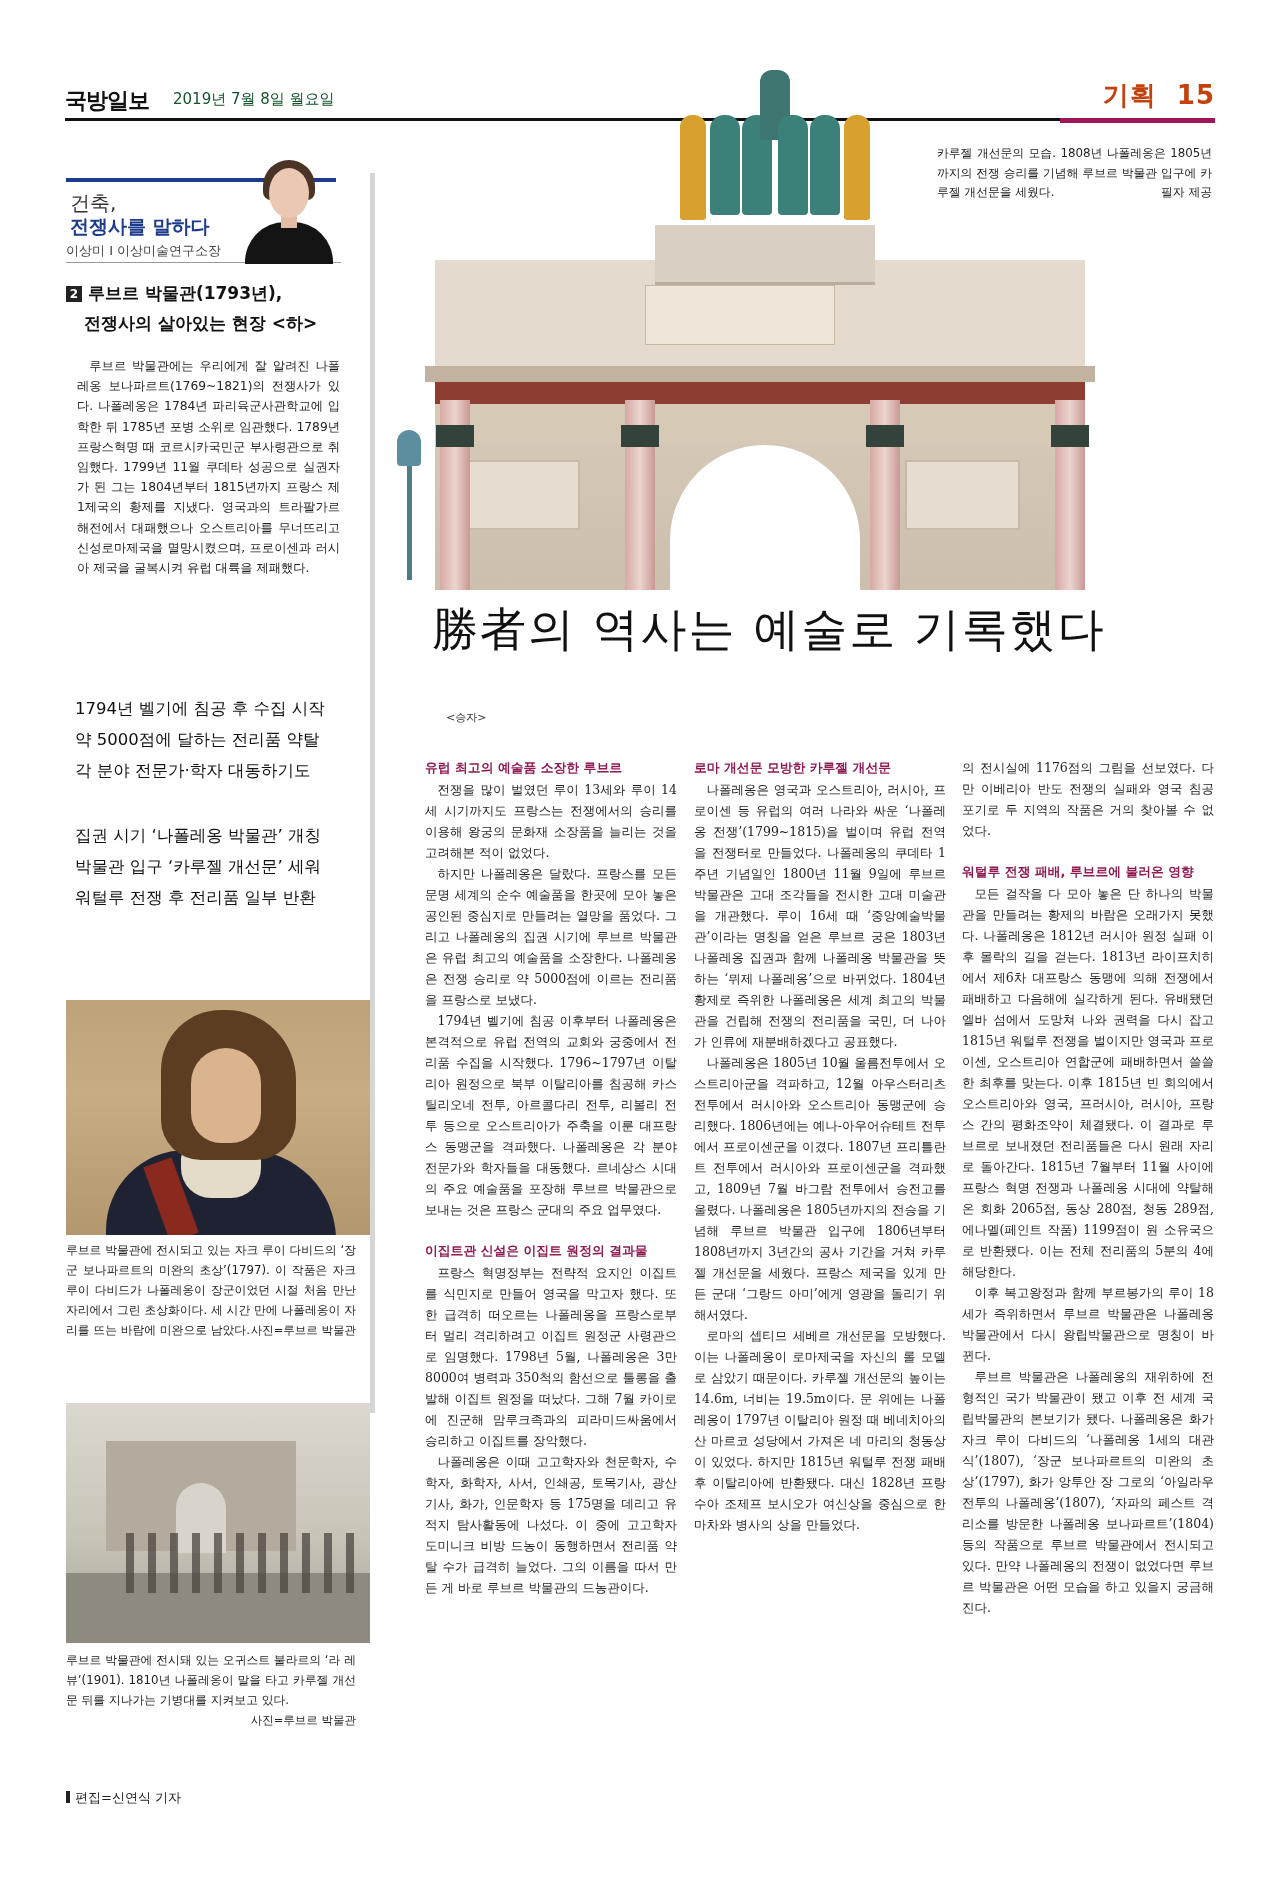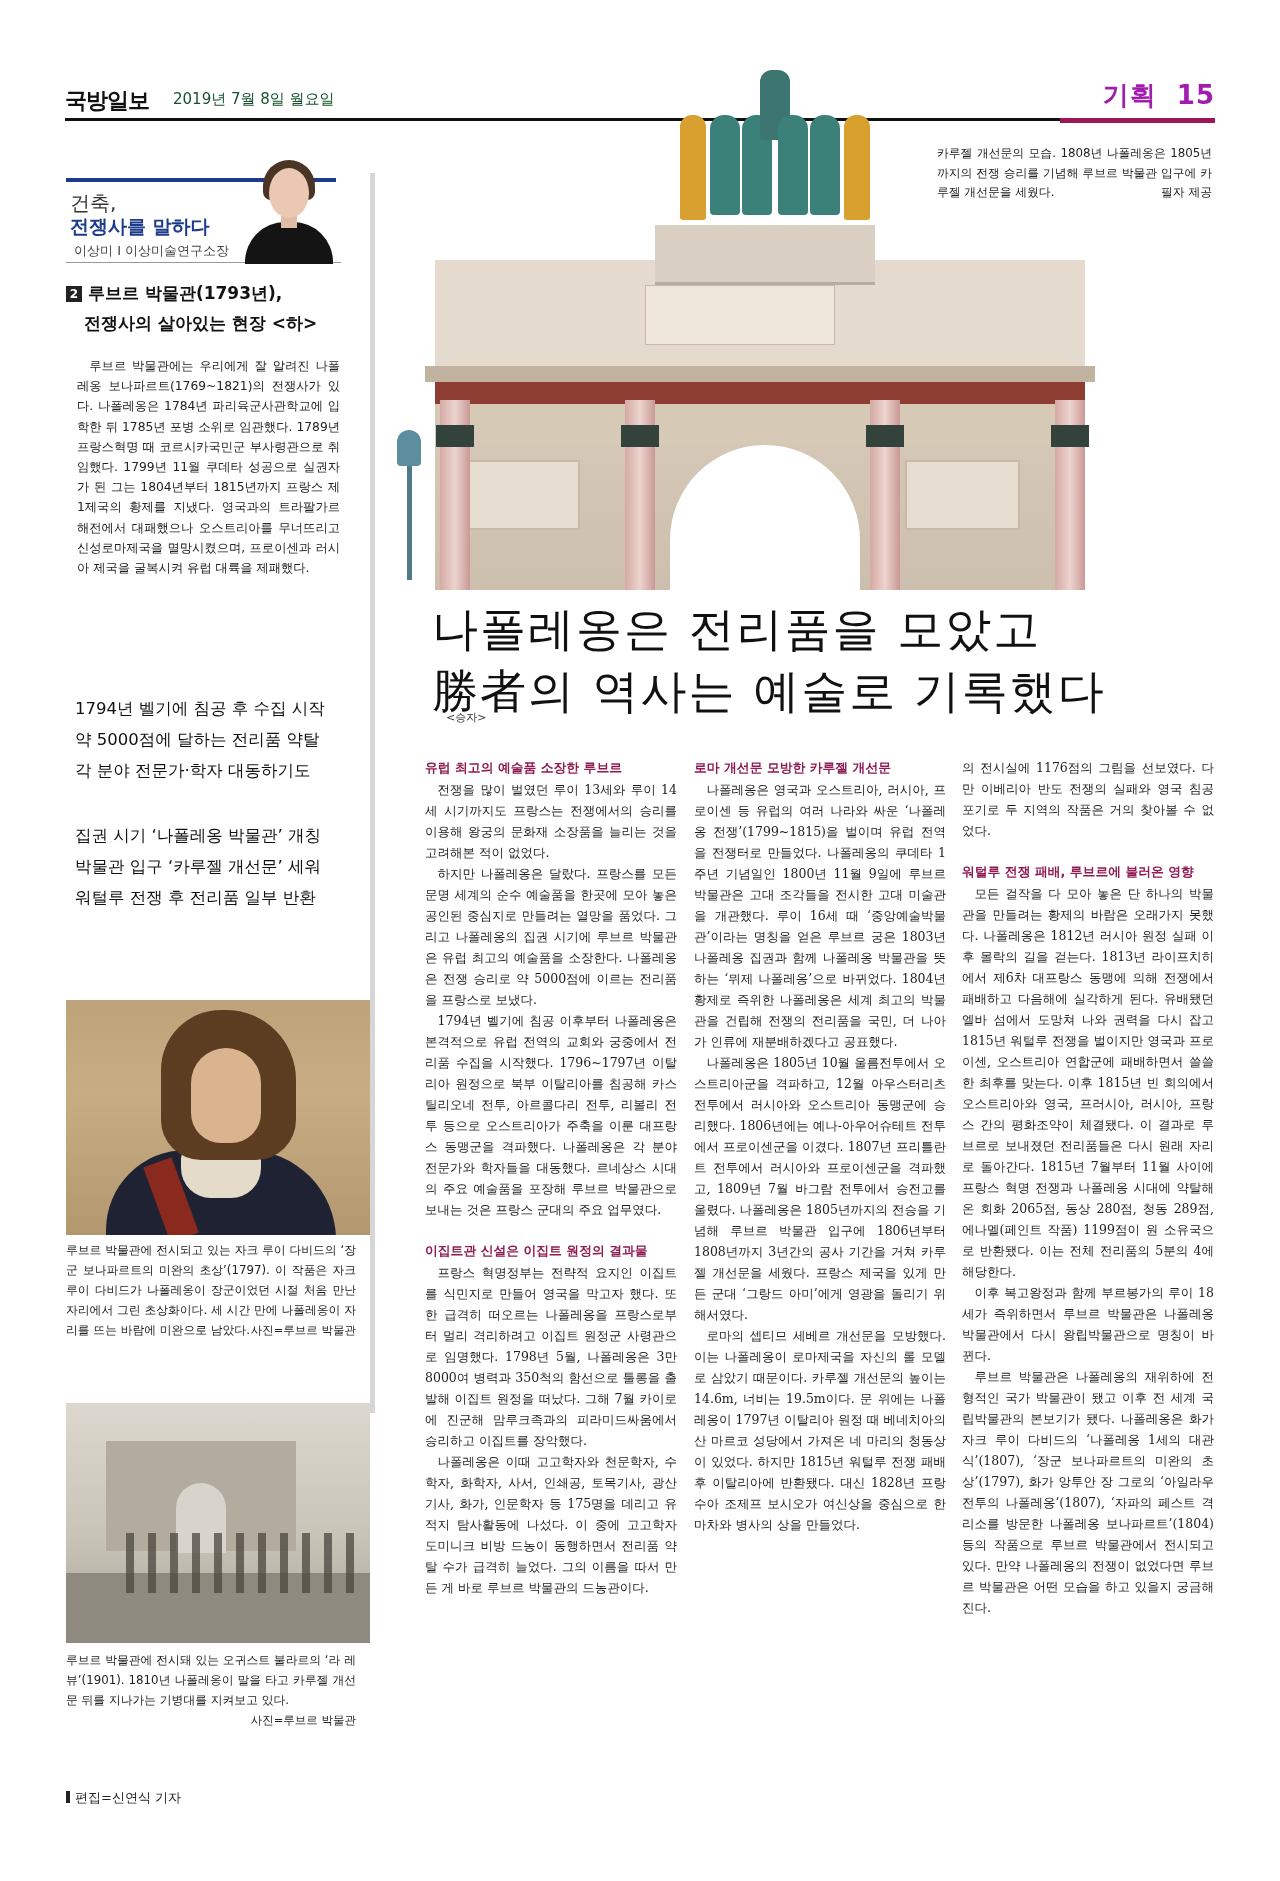--- a/index.html
+++ b/index.html
@@ -3,30 +3,30 @@
 <meta charset="utf-8">
 <style>
   * { box-sizing: border-box; margin: 0; padding: 0; }
   html, body { width: 1280px; height: 1881px; background: #ffffff; overflow: hidden; }
   body { position: relative; font-family: "DejaVu Sans", "Liberation Sans", sans-serif; color: #1a1a1a; }
 
   
   .masthead { position: absolute; left: 65px; top: 86px; width: 1150px; height: 40px; }
   .paper-name { position: absolute; left: 0; top: 0; font-size: 22px; font-weight: bold; letter-spacing: -1px; color: #111; }
   .paper-date { position: absolute; left: 108px; top: 4px; font-size: 15px; color: #14532d; }
-  .section-label { position: absolute; right: 0; top: -8px; font-size: 26px; font-weight: bold; color: #a21caf; letter-spacing: 1px; }
+  .section-label { position: absolute; right: 0; top: -8px; font-size: 26px; font-weight: bold; color: #c2410c; letter-spacing: 1px; }
   .rule-black { position: absolute; left: 65px; top: 118px; width: 1010px; height: 3px; background: #111; }
   .rule-magenta { position: absolute; left: 1060px; top: 118px; width: 155px; height: 5px; background: #9c1658; }
 
   
   .series-box { position: absolute; left: 66px; top: 178px; width: 275px; height: 86px; }
   .series-topline { position: absolute; left: 0; top: 0; width: 270px; height: 4px; background: #1d3b8a; }
   .series-title1 { position: absolute; left: 4px; top: 12px; font-size: 20px; color: #333; }
   .series-title2 { position: absolute; left: 4px; top: 36px; font-size: 19px; font-weight: bold; color: #1d3b8a; }
-  .series-author { position: absolute; left: 8px; top: 64px; font-size: 13px; color: #444; }
+  .series-author { position: absolute; left: 0; top: 64px; font-size: 13px; color: #444; }
   .series-underline { position: absolute; left: 0; top: 84px; width: 275px; height: 1px; background: #999; }
   .author-photo { position: absolute; left: 245px; top: 158px; width: 88px; height: 106px; overflow: hidden; }
   .author-photo .face { position: absolute; left: 24px; top: 10px; width: 40px; height: 50px; border-radius: 50%; background: #eac8b3; }
   .author-photo .hair { position: absolute; left: 18px; top: 2px; width: 52px; height: 40px; border-radius: 26px 26px 8px 8px; background: #4a3426; }
   .author-photo .body { position: absolute; left: 0; top: 64px; width: 88px; height: 50px; border-radius: 40px 40px 0 0; background: #141414; }
   .author-photo .neck { position: absolute; left: 36px; top: 56px; width: 16px; height: 14px; background: #e3bca6; }
 
   .subtitle { position: absolute; left: 66px; top: 278px; width: 280px; }
   .subtitle .line1 { font-size: 17px; font-weight: bold; color: #111; line-height: 30px; white-space: nowrap; }
   .subtitle .num-badge { display: inline-block; width: 16px; height: 16px; background: #222; color: #fff; font-size: 12px; text-align: center; line-height: 16px; margin-right: 6px; vertical-align: 1px; }
@@ -203,21 +203,20 @@
       <div class="head"></div>
       <div class="pole"></div>
     </div>
 </div>
 <div class="photo-caption">
   <span>카루젤 개선문의 모습. 1808년 나폴레옹은 1805년까지의 전쟁 승리를 기념해 루브르 박물관 입구에 카루젤 개선문을 세웠다.</span>
   <span class="credit">필자 제공</span>
 </div>
 
 <div class="headline">
-  <div class="h1">나폴레옹은 전리품을 모았고</div>
   <div class="h1">勝者의 역사는 예술로 기록했다</div>
   <div class="ruby">&lt;승자&gt;</div>
 </div>
 
 <div class="col-text c1">
   <div class="subhed">유럽 최고의 예술품 소장한 루브르</div>
   <p>전쟁을 많이 벌였던 루이 13세와 루이 14세 시기까지도 프랑스는 전쟁에서의 승리를 이용해 왕궁의 문화재 소장품을 늘리는 것을 고려해본 적이 없었다.</p>
   <p>하지만 나폴레옹은 달랐다. 프랑스를 모든 문명 세계의 순수 예술품을 한곳에 모아 놓은 공인된 중심지로 만들려는 열망을 품었다. 그리고 나폴레옹의 집권 시기에 루브르 박물관은 유럽 최고의 예술품을 소장한다. 나폴레옹은 전쟁 승리로 약 5000점에 이르는 전리품을 프랑스로 보냈다.</p>
   <p>1794년 벨기에 침공 이후부터 나폴레옹은 본격적으로 유럽 전역의 교회와 궁중에서 전리품 수집을 시작했다. 1796~1797년 이탈리아 원정으로 북부 이탈리아를 침공해 카스틸리오네 전투, 아르콜다리 전투, 리볼리 전투 등으로 오스트리아가 주축을 이룬 대프랑스 동맹군을 격파했다. 나폴레옹은 각 분야 전문가와 학자들을 대동했다. 르네상스 시대의 주요 예술품을 포장해 루브르 박물관으로 보내는 것은 프랑스 군대의 주요 업무였다.</p>
   <div class="spacer"></div>

